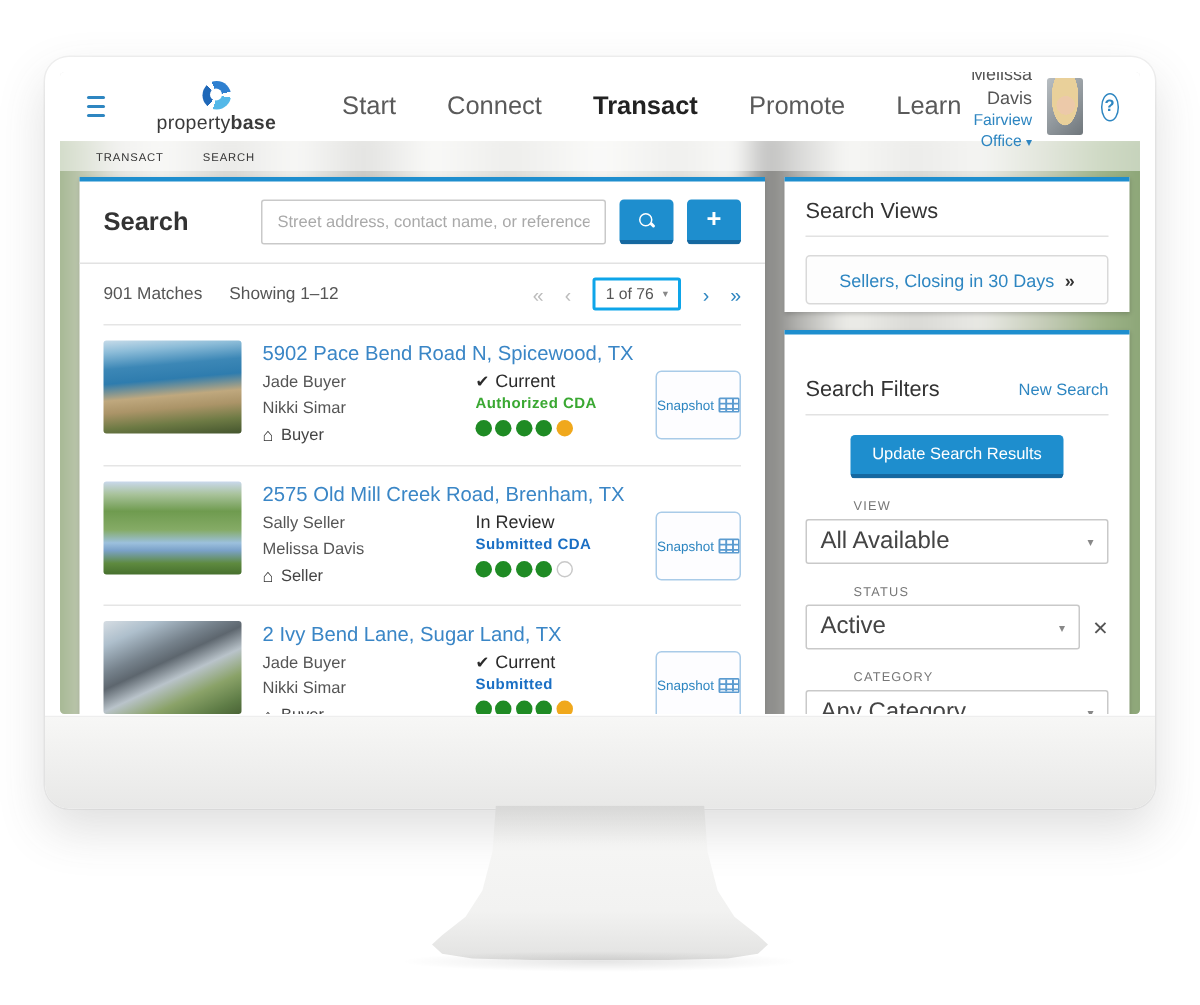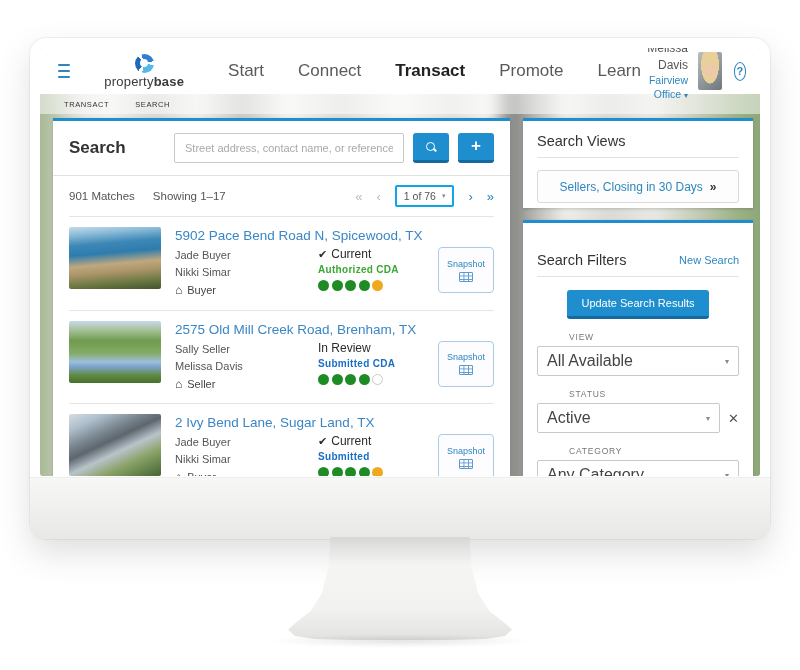--- a/index.html
+++ b/index.html
@@ -118,21 +118,21 @@
   .cda { font-size:10px; font-weight:bold; letter-spacing:.3px; margin-top:3px; }
   .cda-green { color:#3aa832; }
   .cda-blue { color:#1a6fc4; }
   .dots { display:flex; gap:2.5px; margin-top:5px; }
   .dot { width:11px; height:11px; border-radius:50%; }
   .dot-g { background:#1f8b24; }
   .dot-o { background:#f0a81c; }
   .dot-e { background:#ffffff; border:1.5px solid #c9c9c9; }
   .snapshot { flex:0 0 56px; height:46px; margin-left:8px; align-self:flex-start;
     background:#fdfdff; border:1px solid #a9cbe8; border-radius:4px; cursor:pointer;
-    display:flex; flex-direction:column; align-items:center; justify-content:center; gap:3px; }
+    display:flex; align-items:center; justify-content:center; gap:3px; }
   .snap-label { font-size:9px; color:#2e86c1; }
   .grid-ic { width:14px; height:10px; border:1px solid #5b9bd0; border-radius:1px;
     background-image:linear-gradient(#5b9bd0 1px,transparent 1px),linear-gradient(90deg,#5b9bd0 1px,transparent 1px);
     background-size:4.5px 3.5px; background-position:-1px -1px; }
 
   
   .views-panel { left:483px; top:4px; width:230px; height:90px; padding:12px 14px; }
   .side-title-row { display:flex; align-items:center; justify-content:space-between; }
   .side-title { font-size:14.5px; color:#333; }
   .side-divider { border:none; border-top:1px solid #e2e2e2; margin-top:8px; }
@@ -205,21 +205,21 @@
               <span class="mag"></span>
             </button>
           <button class="btn-sq">
               <span class="plus-glyph">+</span>
             </button>
         </div>
         <hr class="hdr-divider">
 
         <div class="matches-row">
           <span class="matches-count">901 Matches</span>
-          <span class="matches-showing">Showing 1–17</span>
+          <span class="matches-showing">Showing 1–12</span>
           <span class="m-spacer"></span>
           <span class="pg-arrow pg-disabled">«</span>
           <span class="pg-arrow pg-disabled">‹</span>
           <span class="page-box">
             <span>1 of 76</span>
             <span class="caret">▾</span>
           </span>
           <span class="pg-arrow pg-active">›</span>
           <span class="pg-arrow pg-active">»</span>
         </div>

